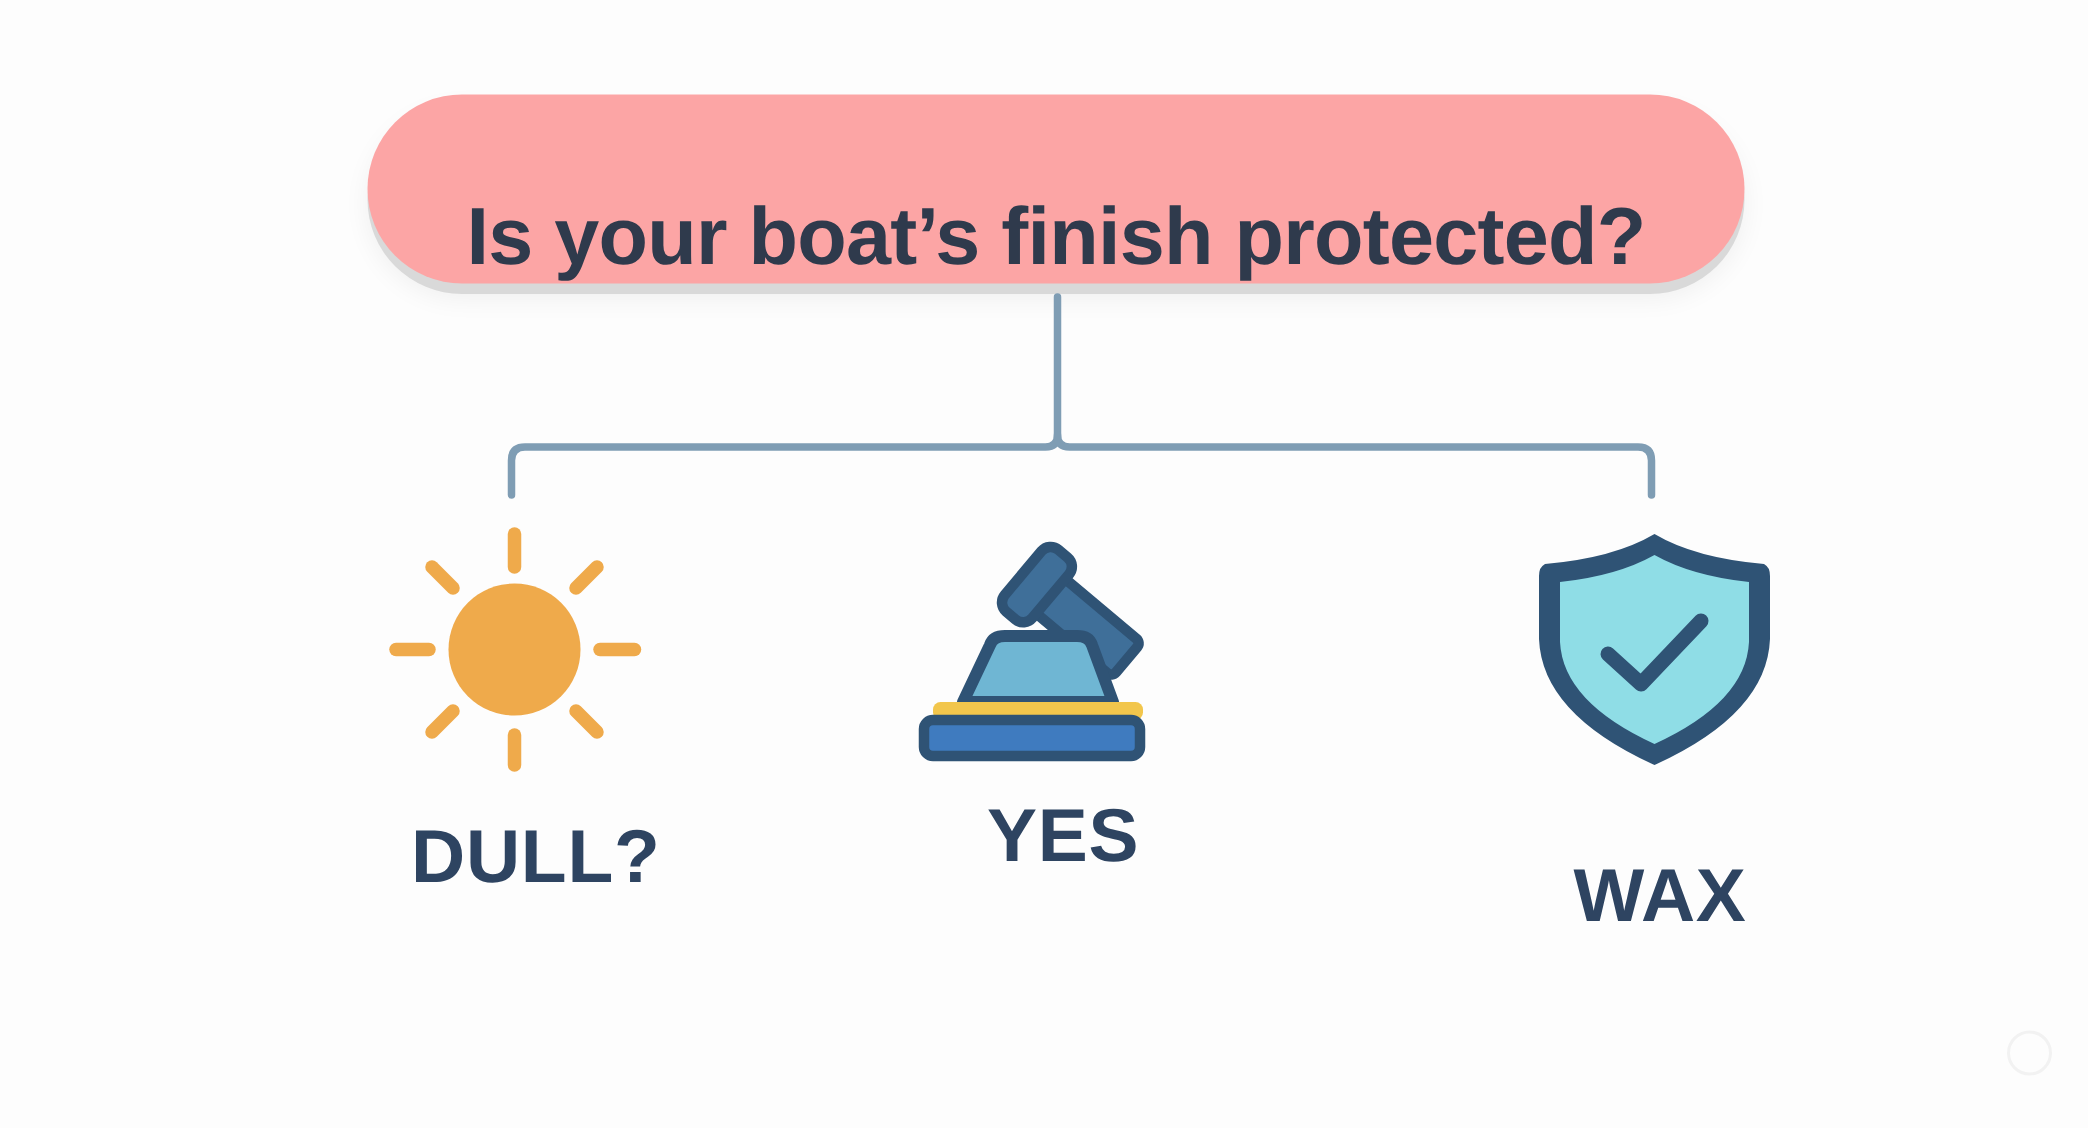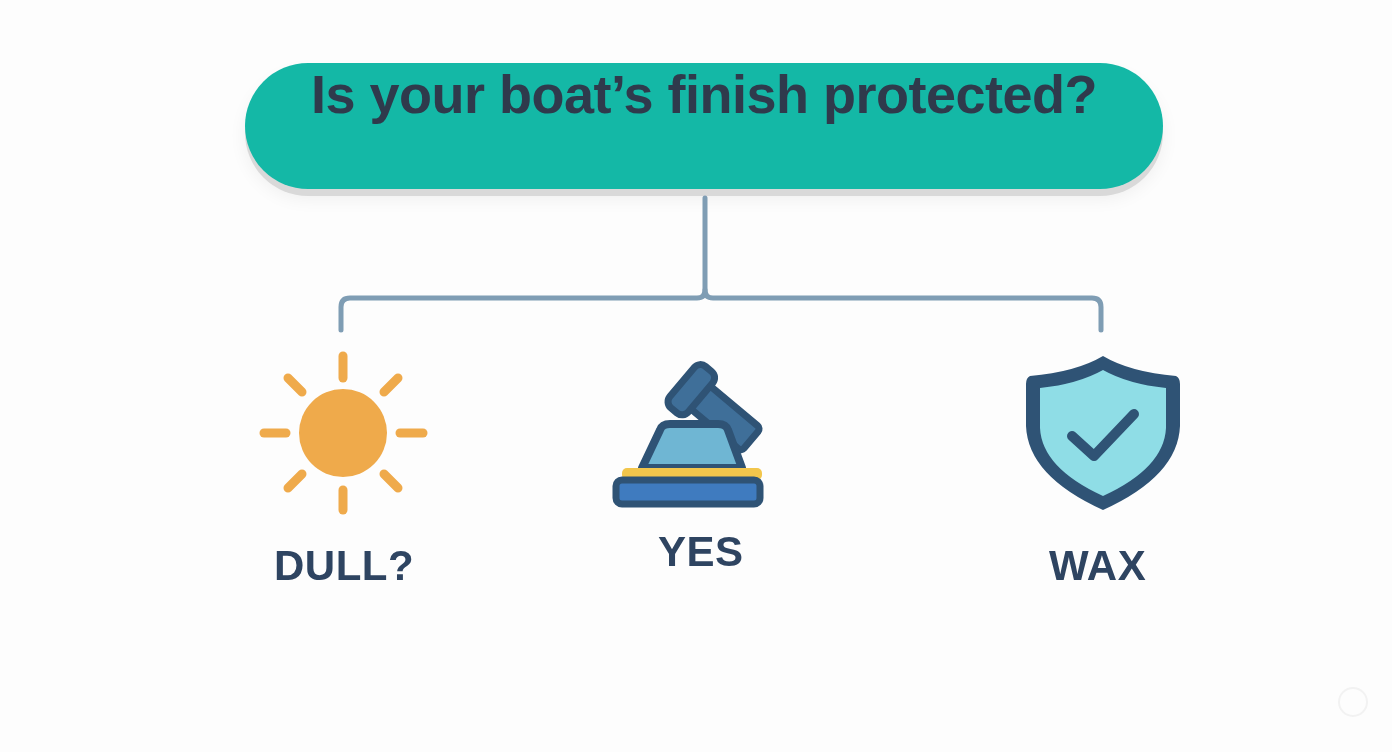--- a/index.html
+++ b/index.html
@@ -3,31 +3,31 @@
 <meta charset="utf-8">
 <style>
   html, body { margin:0; padding:0; }
   body {
     width:1392px; height:752px; position:relative; overflow:hidden;
     background:#fdfdfd;
     font-family:"Liberation Sans", "DejaVu Sans", sans-serif;
   }
   .question-pill {
     position:absolute; left:245px; top:63px; width:918px; height:126px;
-    background:#14b8a6; border-radius:63px;
+    background:#fca5a5; border-radius:63px;
     box-shadow: 0 7px 0 #d9d9d9, 0 10px 18px rgba(0,0,0,0.06);
-    display:flex; align-items:flex-start; justify-content:center;
+    display:flex; align-items:flex-end; justify-content:center;
   }
   .question-text {
     font-size:54px; font-weight:bold; color:#2f3a4c; letter-spacing:-0.5px;
     white-space:nowrap;
   }
   svg.connectors { position:absolute; left:0; top:0; }
   .option-label {
-    font-size:42px; font-weight:bold; color:#2e4461; letter-spacing:0.5px;
+    font-size:50px; font-weight:bold; color:#2e4461; letter-spacing:0.5px;
     margin-top:0;
     position:absolute; white-space:nowrap;
   }
   .watermark {
     position:absolute; left:1338px; top:687px; width:26px; height:26px;
     border:2px solid #f2f2f2; border-radius:50%;
   }
 </style>
 </head>
 <body>
@@ -74,16 +74,16 @@
   </svg>
   <div class="option-label" style="left:658px;top:528px">YES</div>
 </div>
 
 <div>
   <svg style="position:absolute;left:1020px;top:348px" width="166" height="170" viewBox="0 0 166 170">
     <path d="M83 8 Q110 24 156 28 Q160 30 160 36 V78 Q158 128 83 162 Q8 128 6 78 V36 Q6 30 10 28 Q56 24 83 8 Z" fill="#2f5375"></path>
     <path d="M83 22 Q108 36 146 40 V80 Q144 120 83 148 Q22 120 20 80 V40 Q58 36 83 22 Z" fill="#8fdde6"></path>
     <polyline points="52,88 74,108 114,66" fill="none" stroke="#2f5375" stroke-width="10" stroke-linecap="round" stroke-linejoin="round"></polyline>
   </svg>
-  <div class="option-label" style="left:1049px;top:542px">WAX</div>
+  <div class="option-label" style="left:1049px;top:568px">WAX</div>
 </div>
 
 <div class="watermark"></div>
 
 </body></html>

